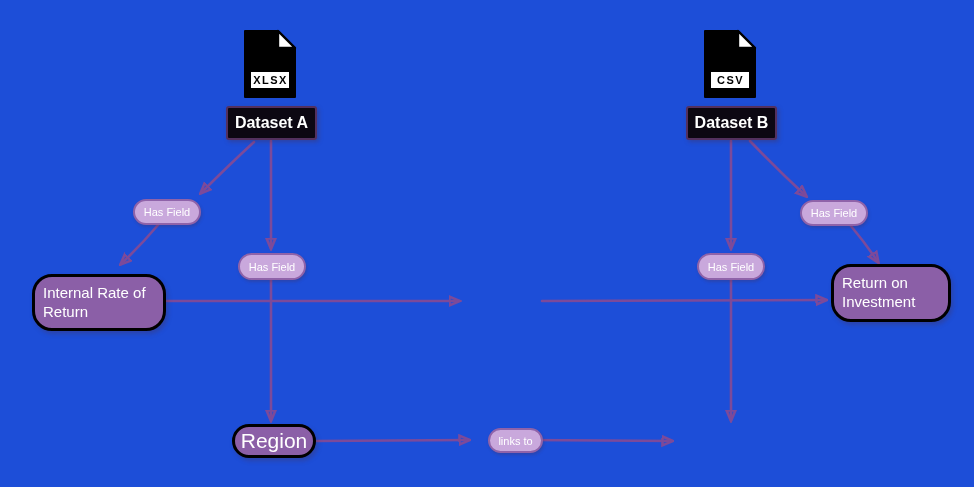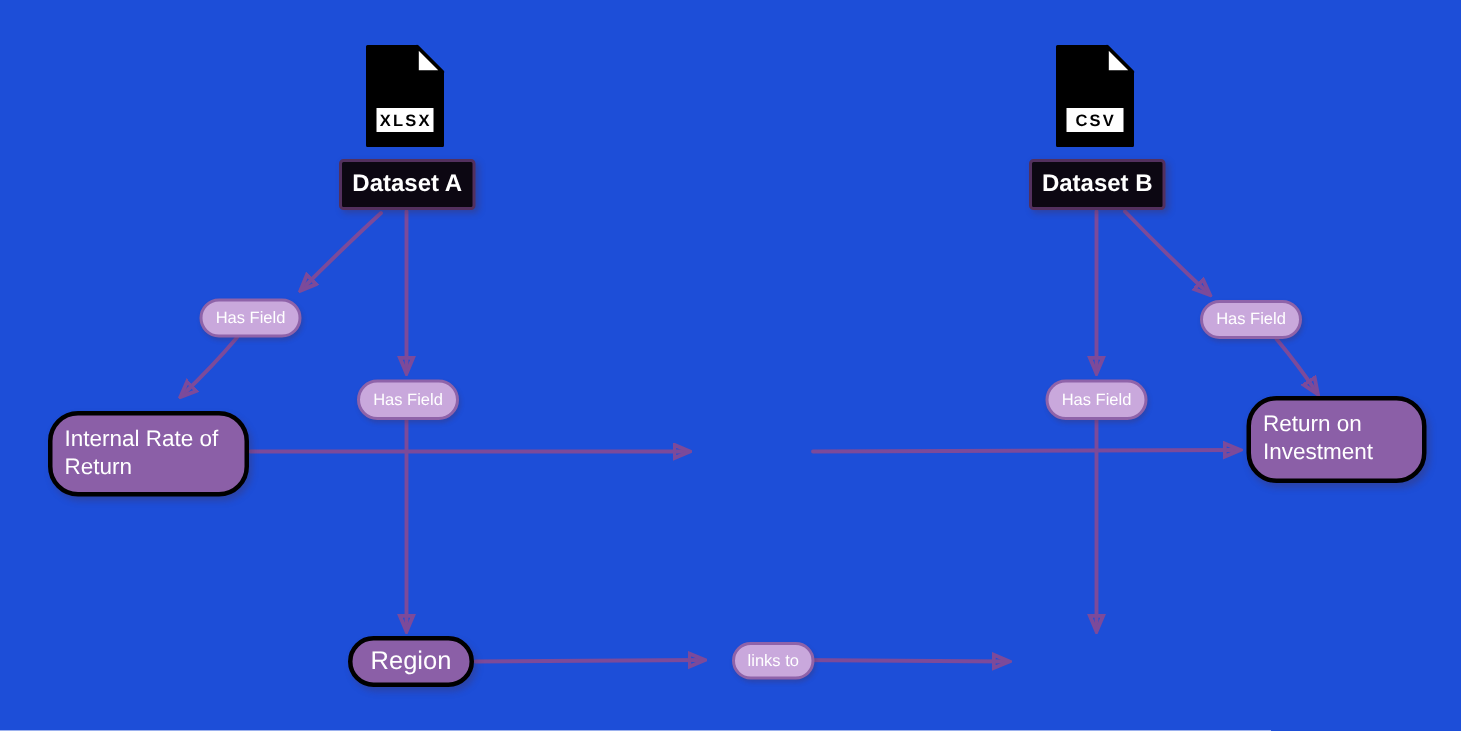--- a/index.html
+++ b/index.html
@@ -31,21 +31,21 @@
     background:#8B5FA7;
     border:3px solid #000000;
     border-radius:20px;
     box-sizing:border-box;
     display:flex;align-items:center;justify-content:center;
     text-align:left;
     color:#ffffff;font-weight:normal;font-size:15px;line-height:1.25;
     padding:2px 8px;
     box-shadow:2px 3px 4px rgba(70,50,85,.35);
   }
-  .node--sm{border-radius:17px;font-size:17px;}
+  .node--sm{border-radius:17px;font-size:21px;}
 
   .pill{
     position:absolute;
     background:#C9A8DC;
     border:2px solid #8F63A9;
     border-radius:999px;
     box-sizing:border-box;
     display:flex;align-items:center;justify-content:center;
     color:#ffffff;font-weight:normal;font-size:11px;
     box-shadow:1px 2px 3px rgba(70,50,85,.30);

